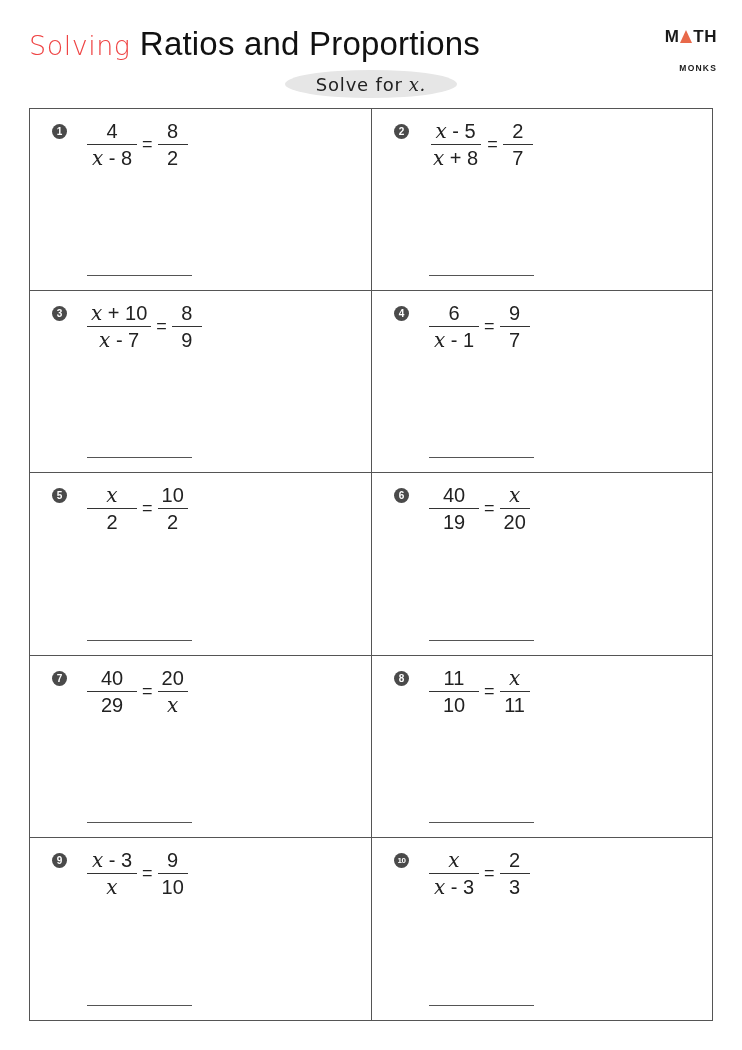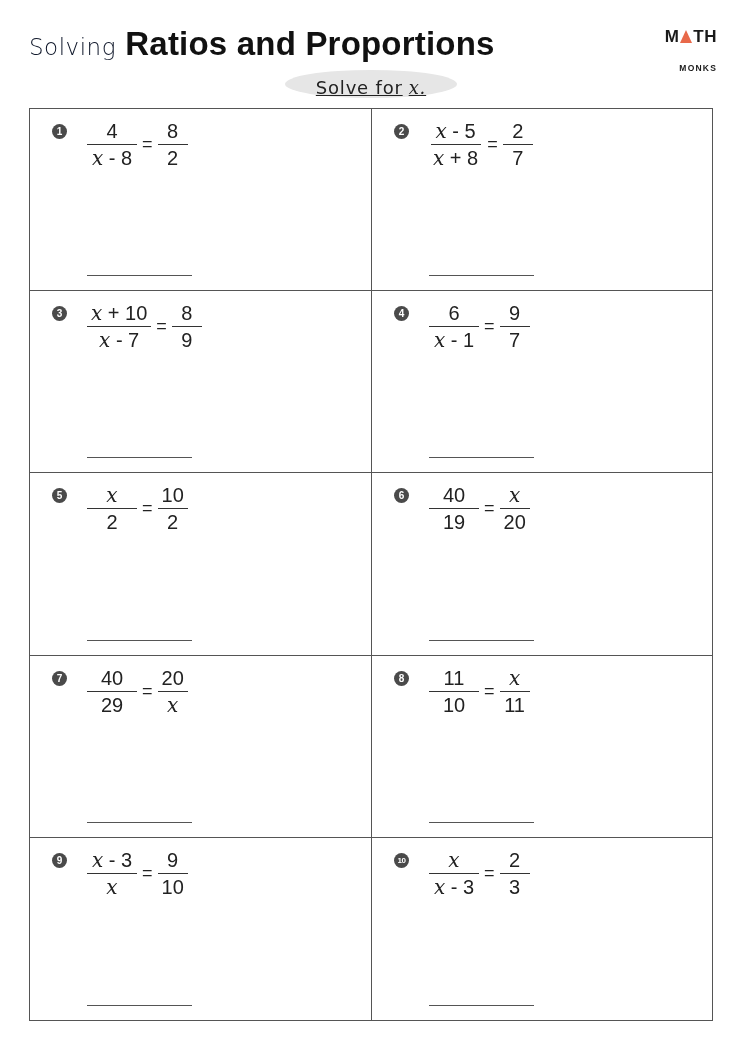--- a/index.html
+++ b/index.html
@@ -9,22 +9,22 @@
     body {
       position: relative;
       font-family: "Liberation Sans", "DejaVu Sans", sans-serif;
       color: #1a1a1a;
     }
     .title {
       position: absolute; left: 29px; top: 24px;
       font-size: 33px; line-height: 40px; white-space: nowrap;
       letter-spacing: 0.2px;
     }
-    .title .light { font-weight: 300; color: #0f172a; font-family: "DejaVu Sans", sans-serif; font-size: 23px; letter-spacing: 0.5px; }
-    .title .bold { font-weight: 700; color: #111; font-family: "Liberation Sans", sans-serif; }
+    .title .light { font-weight: 300; color: #ef4444; font-family: "DejaVu Sans", sans-serif; font-size: 27px; letter-spacing: 0.5px; }
+    .title .bold { font-weight: 400; color: #111; font-family: "Liberation Sans", sans-serif; }
     .logo {
       position: absolute; left: 657px; top: 28px; width: 60px;
       text-align: right;
     }
     .logo .top {
       font-family: "Liberation Sans", sans-serif; font-weight: 700;
       font-size: 17px; line-height: 17px; color: #1a1a1a; letter-spacing: 0.5px;
       display: flex; align-items: flex-end; justify-content: flex-end;
     }
     .logo .tri {
@@ -32,24 +32,23 @@
       border-left: 6px solid transparent; border-right: 6px solid transparent;
       border-bottom: 13px solid #e8694a; margin: 0 1px 2px 1px;
     }
     .logo .sub {
       font-family: "Liberation Sans", sans-serif; font-weight: 700;
       font-size: 8.5px; letter-spacing: 1.2px; color: #1a1a1a; margin-top: 18px;
     }
     .instruction {
       position: absolute; left: 285px; top: 70px; width: 172px; height: 28px;
       background: #e6e6e6; border-radius: 50%;
-      display: flex; align-items: flex-end; justify-content: center;
+      display: flex; align-items: center; justify-content: center;
       font-family: "DejaVu Sans", sans-serif; font-size: 18px; color: #222;
       letter-spacing: 0.8px;
-      text-decoration: underline;
     }
     .instruction .var { font-family: "DejaVu Serif", serif; font-style: italic; margin-left: 6px; }
     .grid {
       position: absolute; left: 29px; top: 108px; width: 684px; height: 913px;
       border: 1.5px solid #555;
       display: grid; grid-template-columns: 342px 1fr; grid-template-rows: repeat(5, 1fr);
     }
     .cell {
       position: relative;
       border-right: 1.5px solid #555; border-bottom: 1.5px solid #555;

